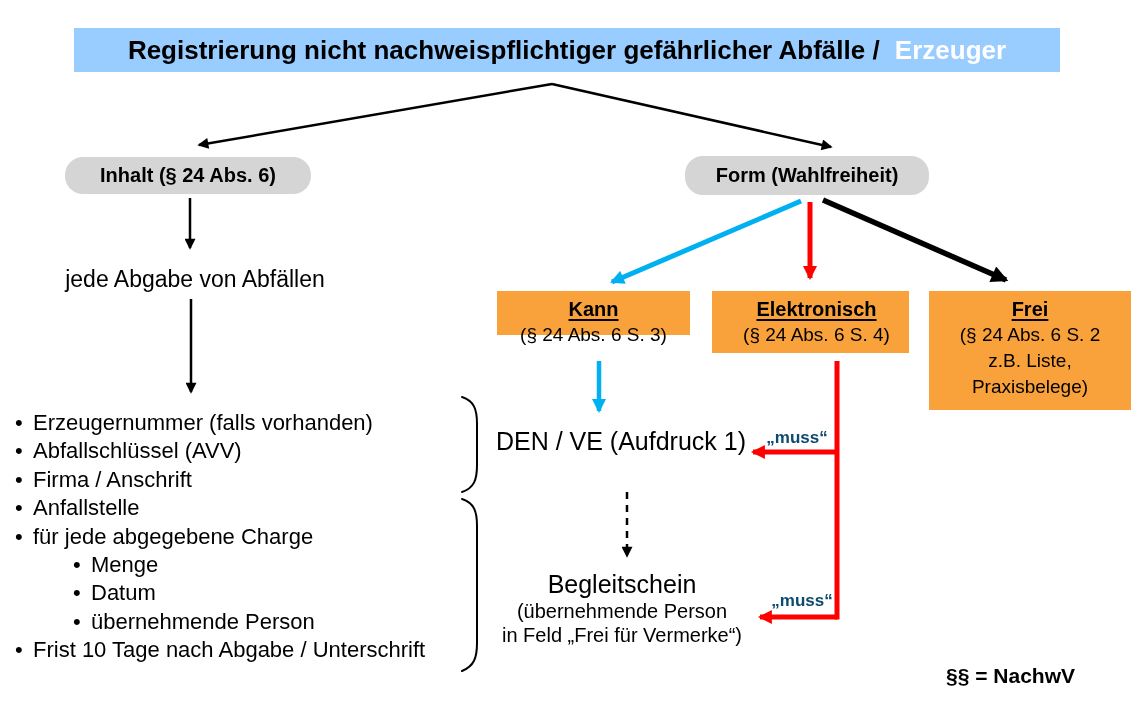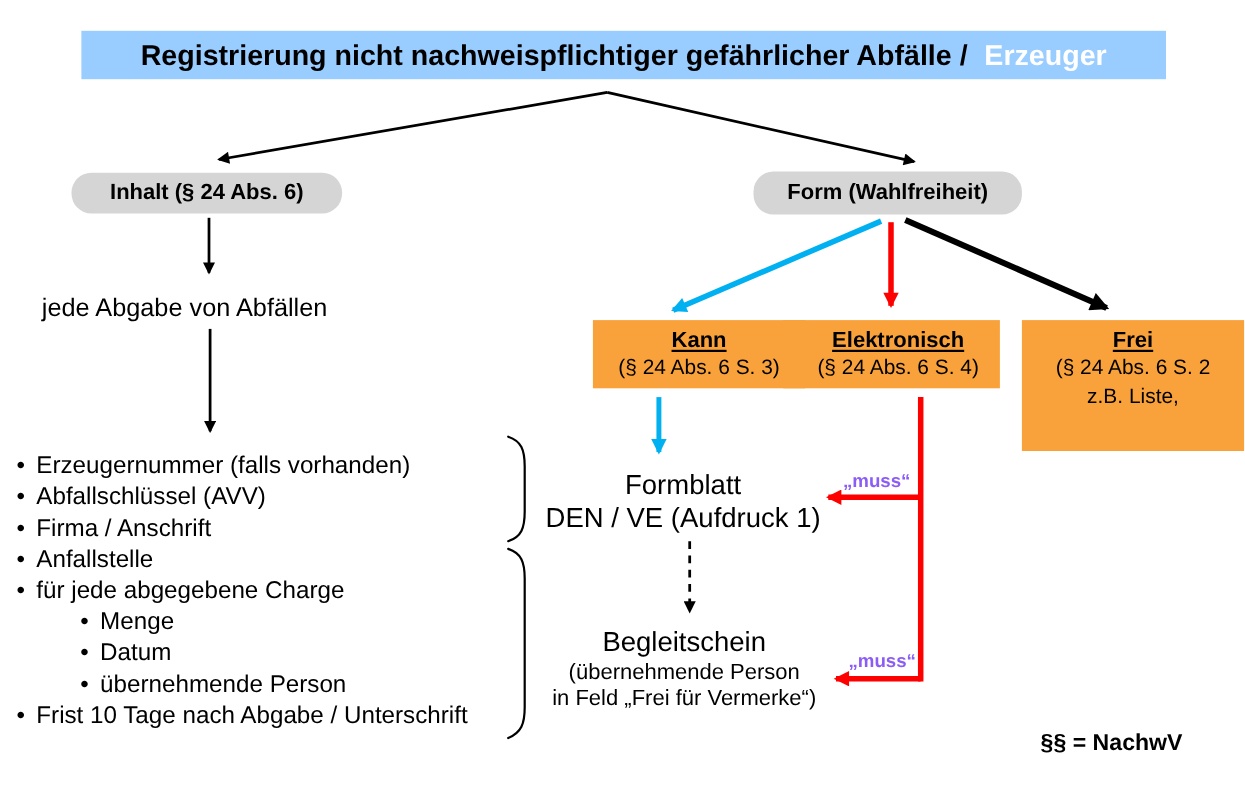--- a/index.html
+++ b/index.html
@@ -19,44 +19,44 @@
 
   .gray-box {
     position:absolute; background:#D5D5D5; text-align:center;
     font-weight:bold; font-size:20px;border-radius:18px;
   }
   .gray-box.inhalt { left:65px; top:157px; width:246px; height:37px; line-height:37px; }
   .gray-box.form   { left:685px; top:156px; width:244px; height:39px; line-height:39px; }
 
   .intro {
     position:absolute; left:38px; top:266px; width:314px;
-    font-size:23px; white-space:nowrap;
+    font-size:23px; text-align:center; white-space:nowrap;
   }
 
   .list { position:absolute; left:15px; top:409px; font-size:22px; }
   .li { display:flex; height:28.4px; line-height:28.4px; white-space:nowrap; }
   .li .bullet { width:18px; flex:0 0 18px; }
   .li.sub { padding-left:58px; }
 
   .orange-box { position:absolute; background:#F9A23B; text-align:center; }
-  .orange-box.kann         { left:497px; top:291px; width:193px; height:62px;margin-left:42px; }
+  .orange-box.kann         { left:497px; top:291px; width:193px; height:44px; }
   .orange-box.elektronisch { left:712px; top:291px; width:197px; height:62px;padding-left:12px; }
   .orange-box.frei         { left:929px; top:291px; width:202px; height:119px; }
   .ob-title {
     font-weight:bold; font-size:20px; margin-top:5px; line-height:26px;
     text-decoration:underline; text-decoration-thickness:2px; text-underline-offset:3px;
   }
   .ob-sub { font-size:19px; line-height:26px; white-space:nowrap; }
 
   .formblatt {
     position:absolute; left:484px; top:427px; width:274px;
     font-size:25px; line-height:29.5px; text-align:center; white-space:nowrap;
   }
   .muss {
-    position:absolute; width:66px; color:#8b5cf6; font-weight:bold;
+    position:absolute; width:66px; color:#0c4a6e; font-weight:bold;
     font-size:17px; text-align:center; white-space:nowrap;
   }
   .muss1 { left:764px; top:428px; }
   .muss2 { left:769px; top:591px; }
 
   .begleitschein { position:absolute; left:472px; top:570px; width:300px; text-align:center; }
   .bs1 { font-size:25px; line-height:29px; }
   .bs2 { font-size:20px; line-height:24px; white-space:nowrap; }
 
   .legend { position:absolute; left:946px; top:664px; font-size:21px; white-space:nowrap;font-weight:bold; }
@@ -158,24 +158,24 @@
     <div class="ob-sub">(§ 24 Abs. 6 S. 3)</div>
   </div>
   <div class="orange-box elektronisch">
     <div class="ob-title">Elektronisch</div>
     <div class="ob-sub">(§ 24 Abs. 6 S. 4)</div>
   </div>
   <div class="orange-box frei">
     <div class="ob-title">Frei</div>
     <div class="ob-sub">(§ 24 Abs. 6 S. 2</div>
     <div class="ob-sub">z.B. Liste,</div>
+    <div class="ob-sub">Praxisbelege)</div>
   </div>
 
   <div class="formblatt">
-    <div>Formblatt</div>
     <div>DEN / VE (Aufdruck 1)</div>
   </div>
 
   <div class="muss muss1">„muss“</div>
   <div class="muss muss2">„muss“</div>
 
   <div class="begleitschein">
     <div class="bs1">Begleitschein</div>
     <div class="bs2">(übernehmende Person</div>
     <div class="bs2">in Feld „Frei für Vermerke“)</div>

